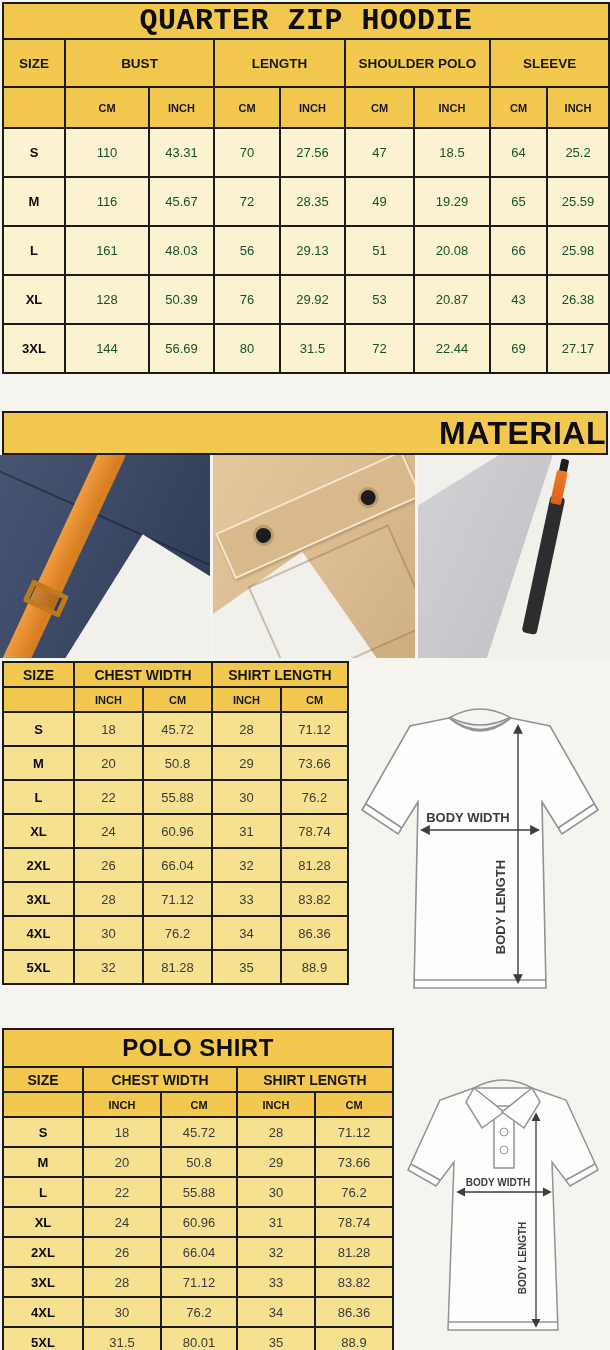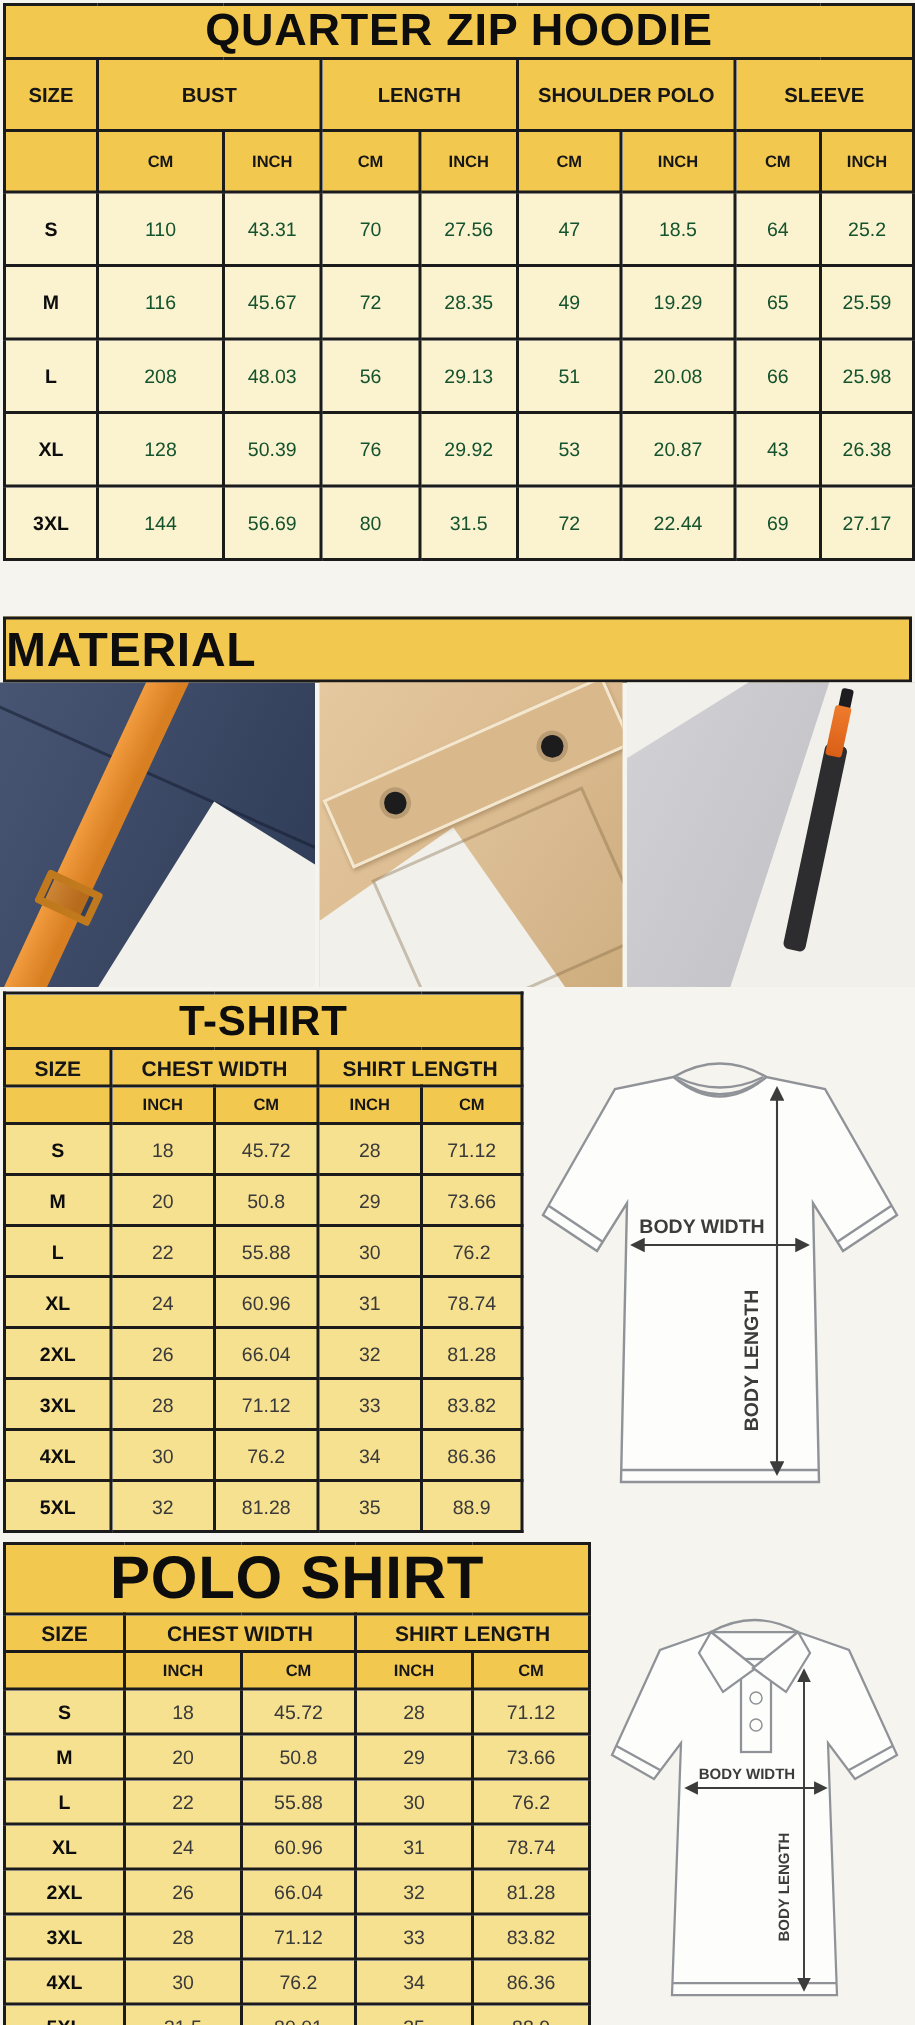--- a/index.html
+++ b/index.html
@@ -8,29 +8,29 @@
     background:#f6f4ef;font-family:"Liberation Sans",sans-serif;color:#111;
   }
   
   table{border-collapse:collapse;table-layout:fixed;}
   td,th{border:2px solid #1b1b1b;text-align:center;vertical-align:middle;padding:0;overflow:hidden;}
   .title-cell{background:#f3c84f;font-weight:bold;font-size:30px;letter-spacing:.5px;color:#0d0d0d;}
   .group-cell,.unit-cell{background:#f3c84f;font-weight:bold;font-size:13.5px;color:#161616;}
   .unit-cell{font-size:11px;}
   
   .hoodie-table{position:absolute;left:2px;top:2px;width:606px;}
-  .hoodie-table .title-row{height:22px;}
+  .hoodie-table .title-row{height:22px;font-family:Liberation Mono, monospace;}
   .hoodie-table .group-row{height:48px;}
   .hoodie-table .unit-row{height:41px;}
   .hoodie-table tbody td{background:#fbf2d0;font-size:13px;color:#14532d;height:47px;}
   .hoodie-table tbody td:first-child{font-weight:bold;color:#0d0d0d;}
   
   .material-banner{
     position:absolute;left:2px;top:411px;width:602px;height:40px;
-    background:#f3c84f;border:2px solid #1b1b1b;display:flex;align-items:center;justify-content:flex-start;
+    background:#f3c84f;border:2px solid #1b1b1b;display:flex;align-items:center;justify-content:flex-end;
     font-weight:bold;font-size:32px;letter-spacing:.5px;color:#0d0d0d;
   }
   
   .photos{position:absolute;left:0;top:455px;width:610px;height:203px;display:flex;gap:3px;}
   .photo{position:relative;overflow:hidden;height:100%;}
   .photo-navy{width:210px;background:linear-gradient(115deg,#475573 0%,#3e4b68 40%,#35425e 70%,#2e3a55 100%);}
   .photo-navy .white-corner{position:absolute;right:-120px;bottom:-130px;width:260px;height:200px;background:#f2f0ea;transform:rotate(32deg);}
   .photo-navy .seam{position:absolute;left:-30px;top:60px;width:260px;height:2px;background:rgba(20,28,48,.55);transform:rotate(24deg);}
   .strap{position:absolute;left:108px;top:-20px;width:26px;height:270px;background:linear-gradient(90deg,#f19c3f,#d87f22 80%);transform:rotate(25deg);transform-origin:top center;border-radius:3px;}
   .buckle{position:absolute;left:-6px;top:168px;width:30px;height:14px;border:5px solid #c07a1d;background:rgba(0,0,0,.15);border-radius:2px;}
@@ -49,21 +49,21 @@
   .zip-pull{position:absolute;left:1px;top:-26px;width:11px;height:34px;background:linear-gradient(180deg,#ee7b2d,#d95f17);border-radius:2px;}
   .zip-tab{position:absolute;left:3px;top:-38px;width:8px;height:14px;background:#1d1d1f;border-radius:2px;}
   
   .tshirt-table{position:absolute;left:2px;top:661px;width:345px;}
   .polo-table{position:absolute;left:2px;top:1028px;width:390px;}
   .tshirt-table .title-row{height:37px;}
   .polo-table .title-row{height:38px;}
   .tshirt-table .group-row,.polo-table .group-row{height:25px;}
   .tshirt-table .unit-row,.polo-table .unit-row{height:25px;}
   .tshirt-table .title-cell{font-size:28px;}
-  .polo-table .title-cell{font-size:40px;}
+  .polo-table .title-cell{font-size:24px;}
   .tshirt-table .group-cell,.polo-table .group-cell{font-size:14px;}
   .tshirt-table tbody td,.polo-table tbody td{background:#f6e190;font-size:13px;color:#3a3a3a;}
   .tshirt-table tbody td{height:32px;}
   .polo-table tbody td{height:28px;}
   .tshirt-table tbody td:first-child,.polo-table tbody td:first-child{font-weight:bold;color:#0d0d0d;}
   
   .tshirt-diagram{position:absolute;left:352px;top:692px;width:256px;height:322px;}
   .polo-diagram{position:absolute;left:398px;top:1058px;width:210px;height:292px;}
   .diagram-label{font-family:"Liberation Sans",sans-serif;font-weight:bold;fill:#3c3c3c;}
 </style>
@@ -125,21 +125,21 @@
           <td>45.67</td>
           <td>72</td>
           <td>28.35</td>
           <td>49</td>
           <td>19.29</td>
           <td>65</td>
           <td>25.59</td>
         </tr>
         <tr>
           <td>L</td>
-          <td>208</td>
+          <td>161</td>
           <td>48.03</td>
           <td>56</td>
           <td>29.13</td>
           <td>51</td>
           <td>20.08</td>
           <td>66</td>
           <td>25.98</td>
         </tr>
         <tr>
           <td>XL</td>
@@ -200,23 +200,20 @@
 
   <table class="tshirt-table">
     <colgroup>
       <col style="width:71px">
         <col style="width:69px">
         <col style="width:69px">
       <col style="width:69px">
         <col style="width:67px">
     </colgroup>
     <thead>
-      <tr class="title-row">
-        <td class="title-cell" colspan="5">T-SHIRT</td>
-      </tr>
       <tr class="group-row">
         <td class="group-cell">SIZE</td>
         <td class="group-cell" colspan="2">CHEST WIDTH</td>
         <td class="group-cell" colspan="2">SHIRT LENGTH</td>
       </tr>
       <tr class="unit-row">
         <td class="unit-cell"></td>
         <td class="unit-cell">INCH</td>
         <td class="unit-cell">CM</td>
         <td class="unit-cell">INCH</td>

